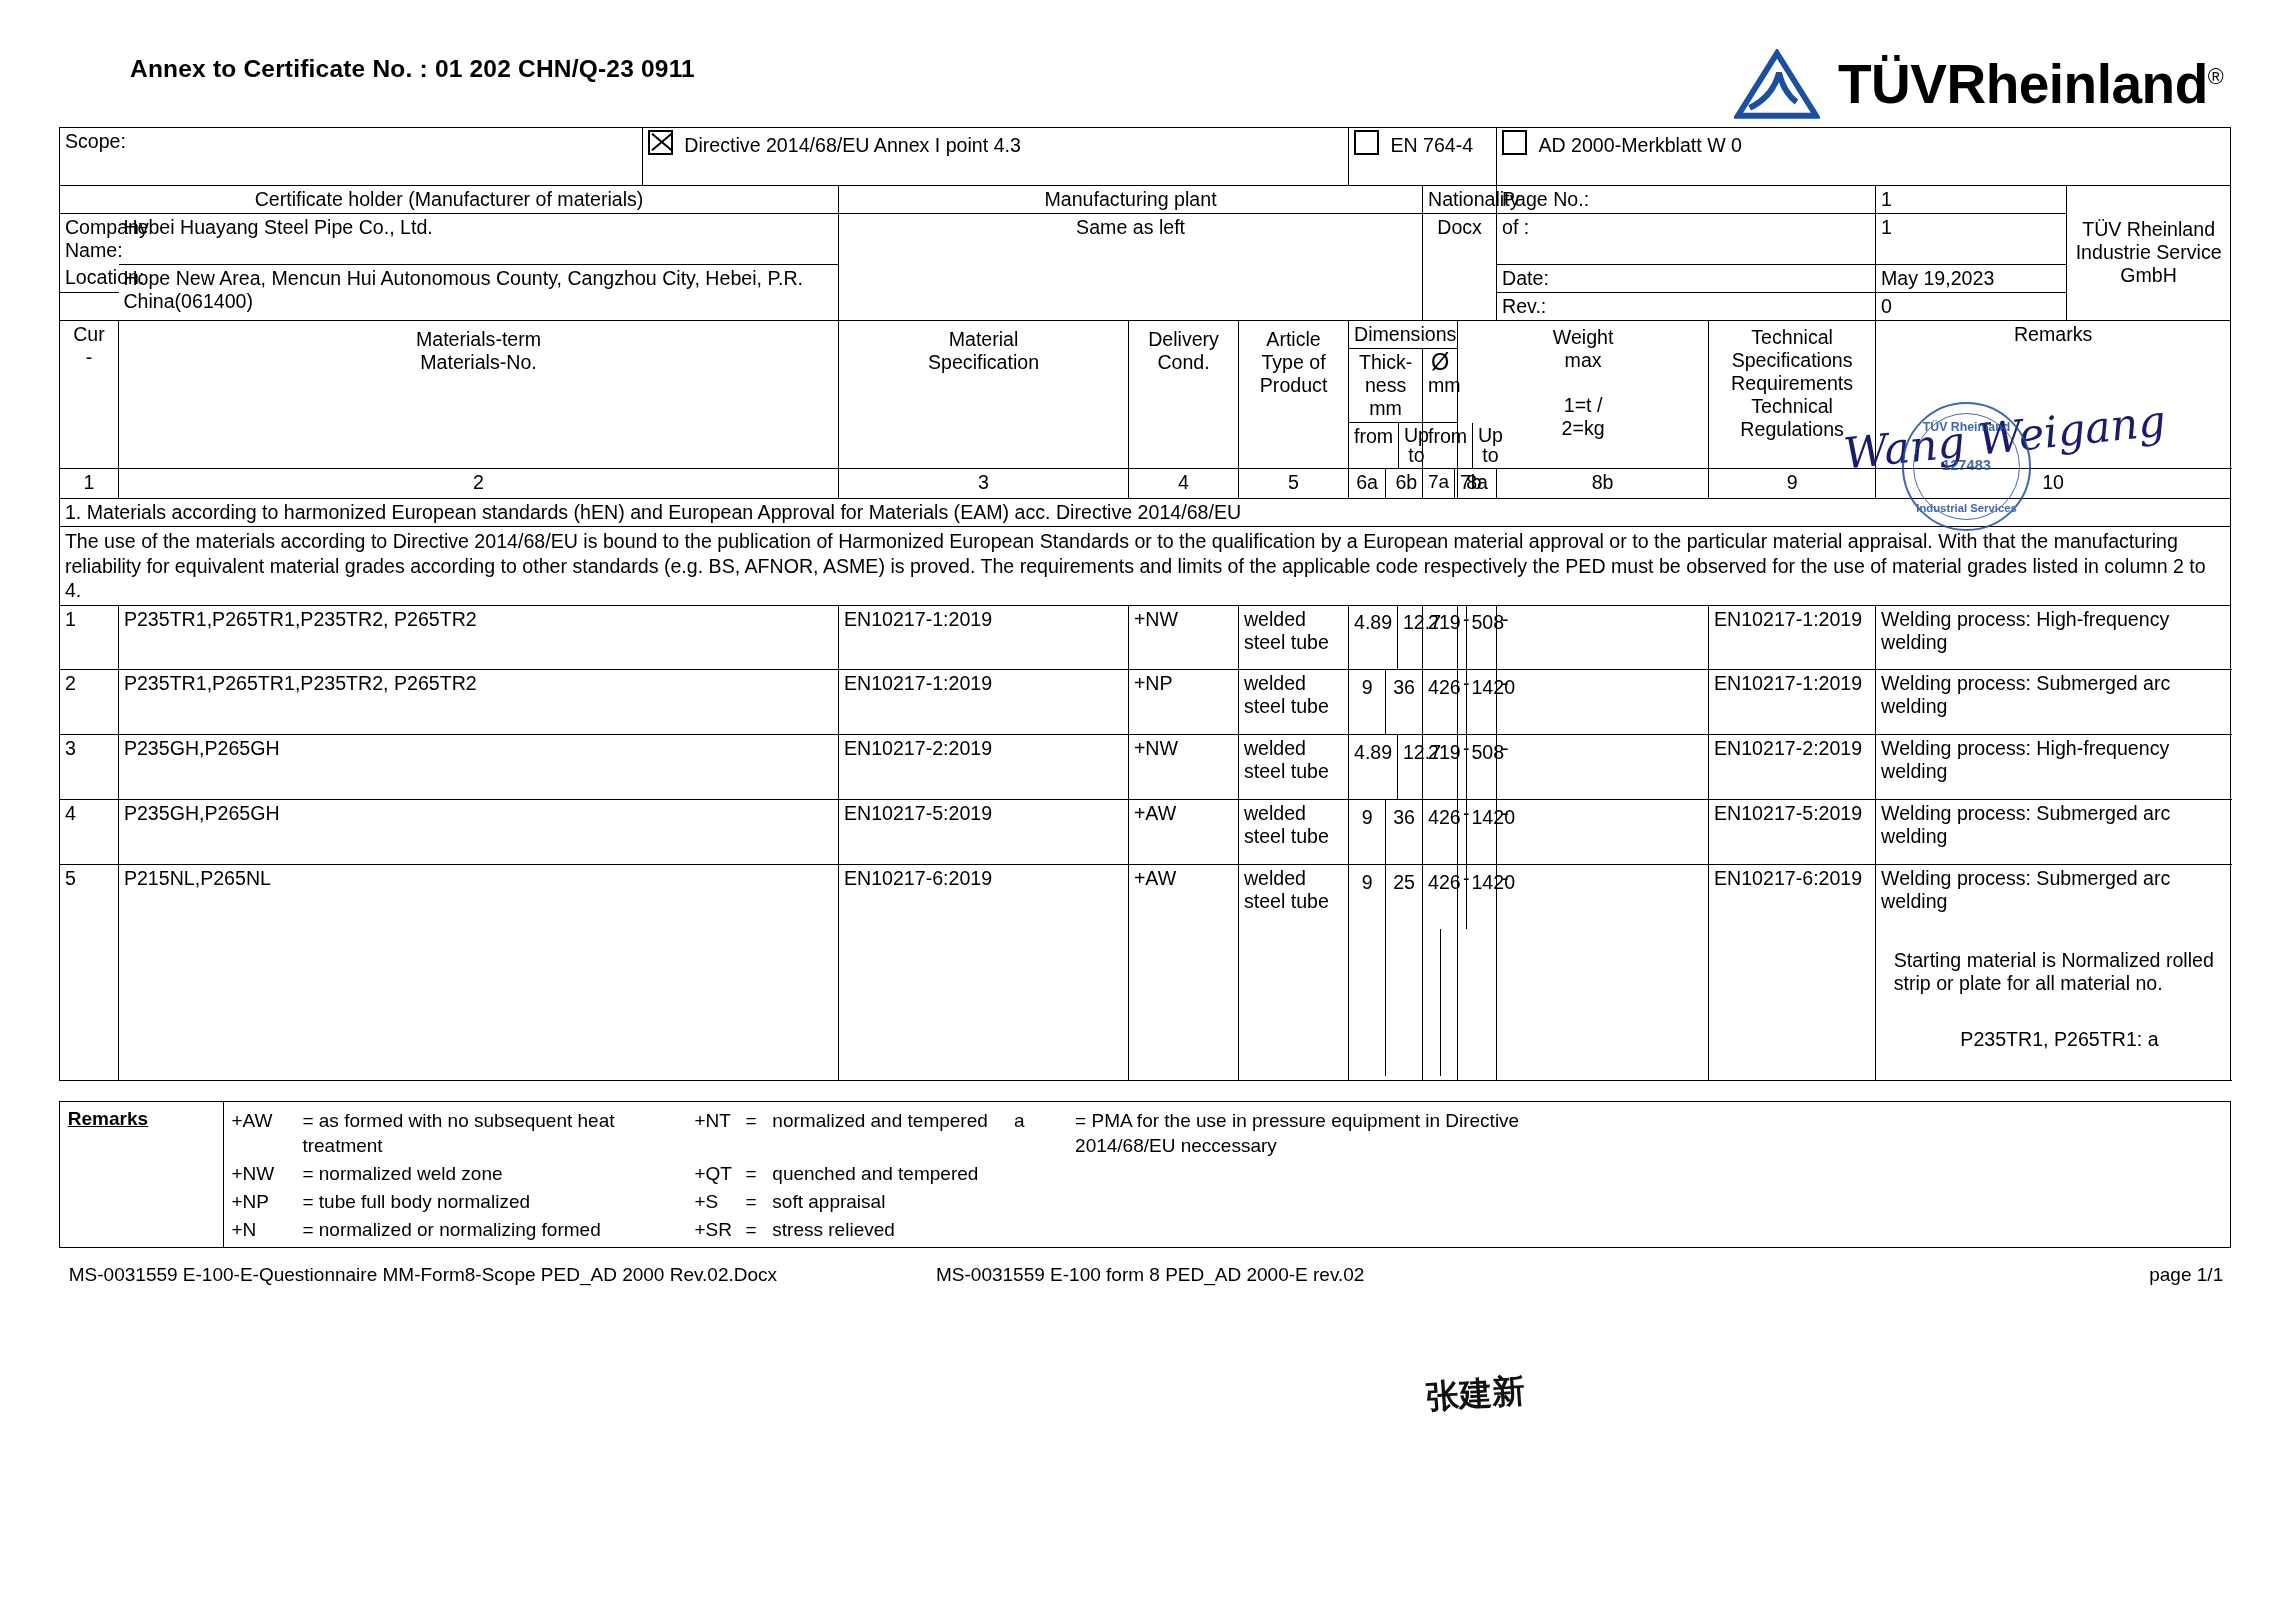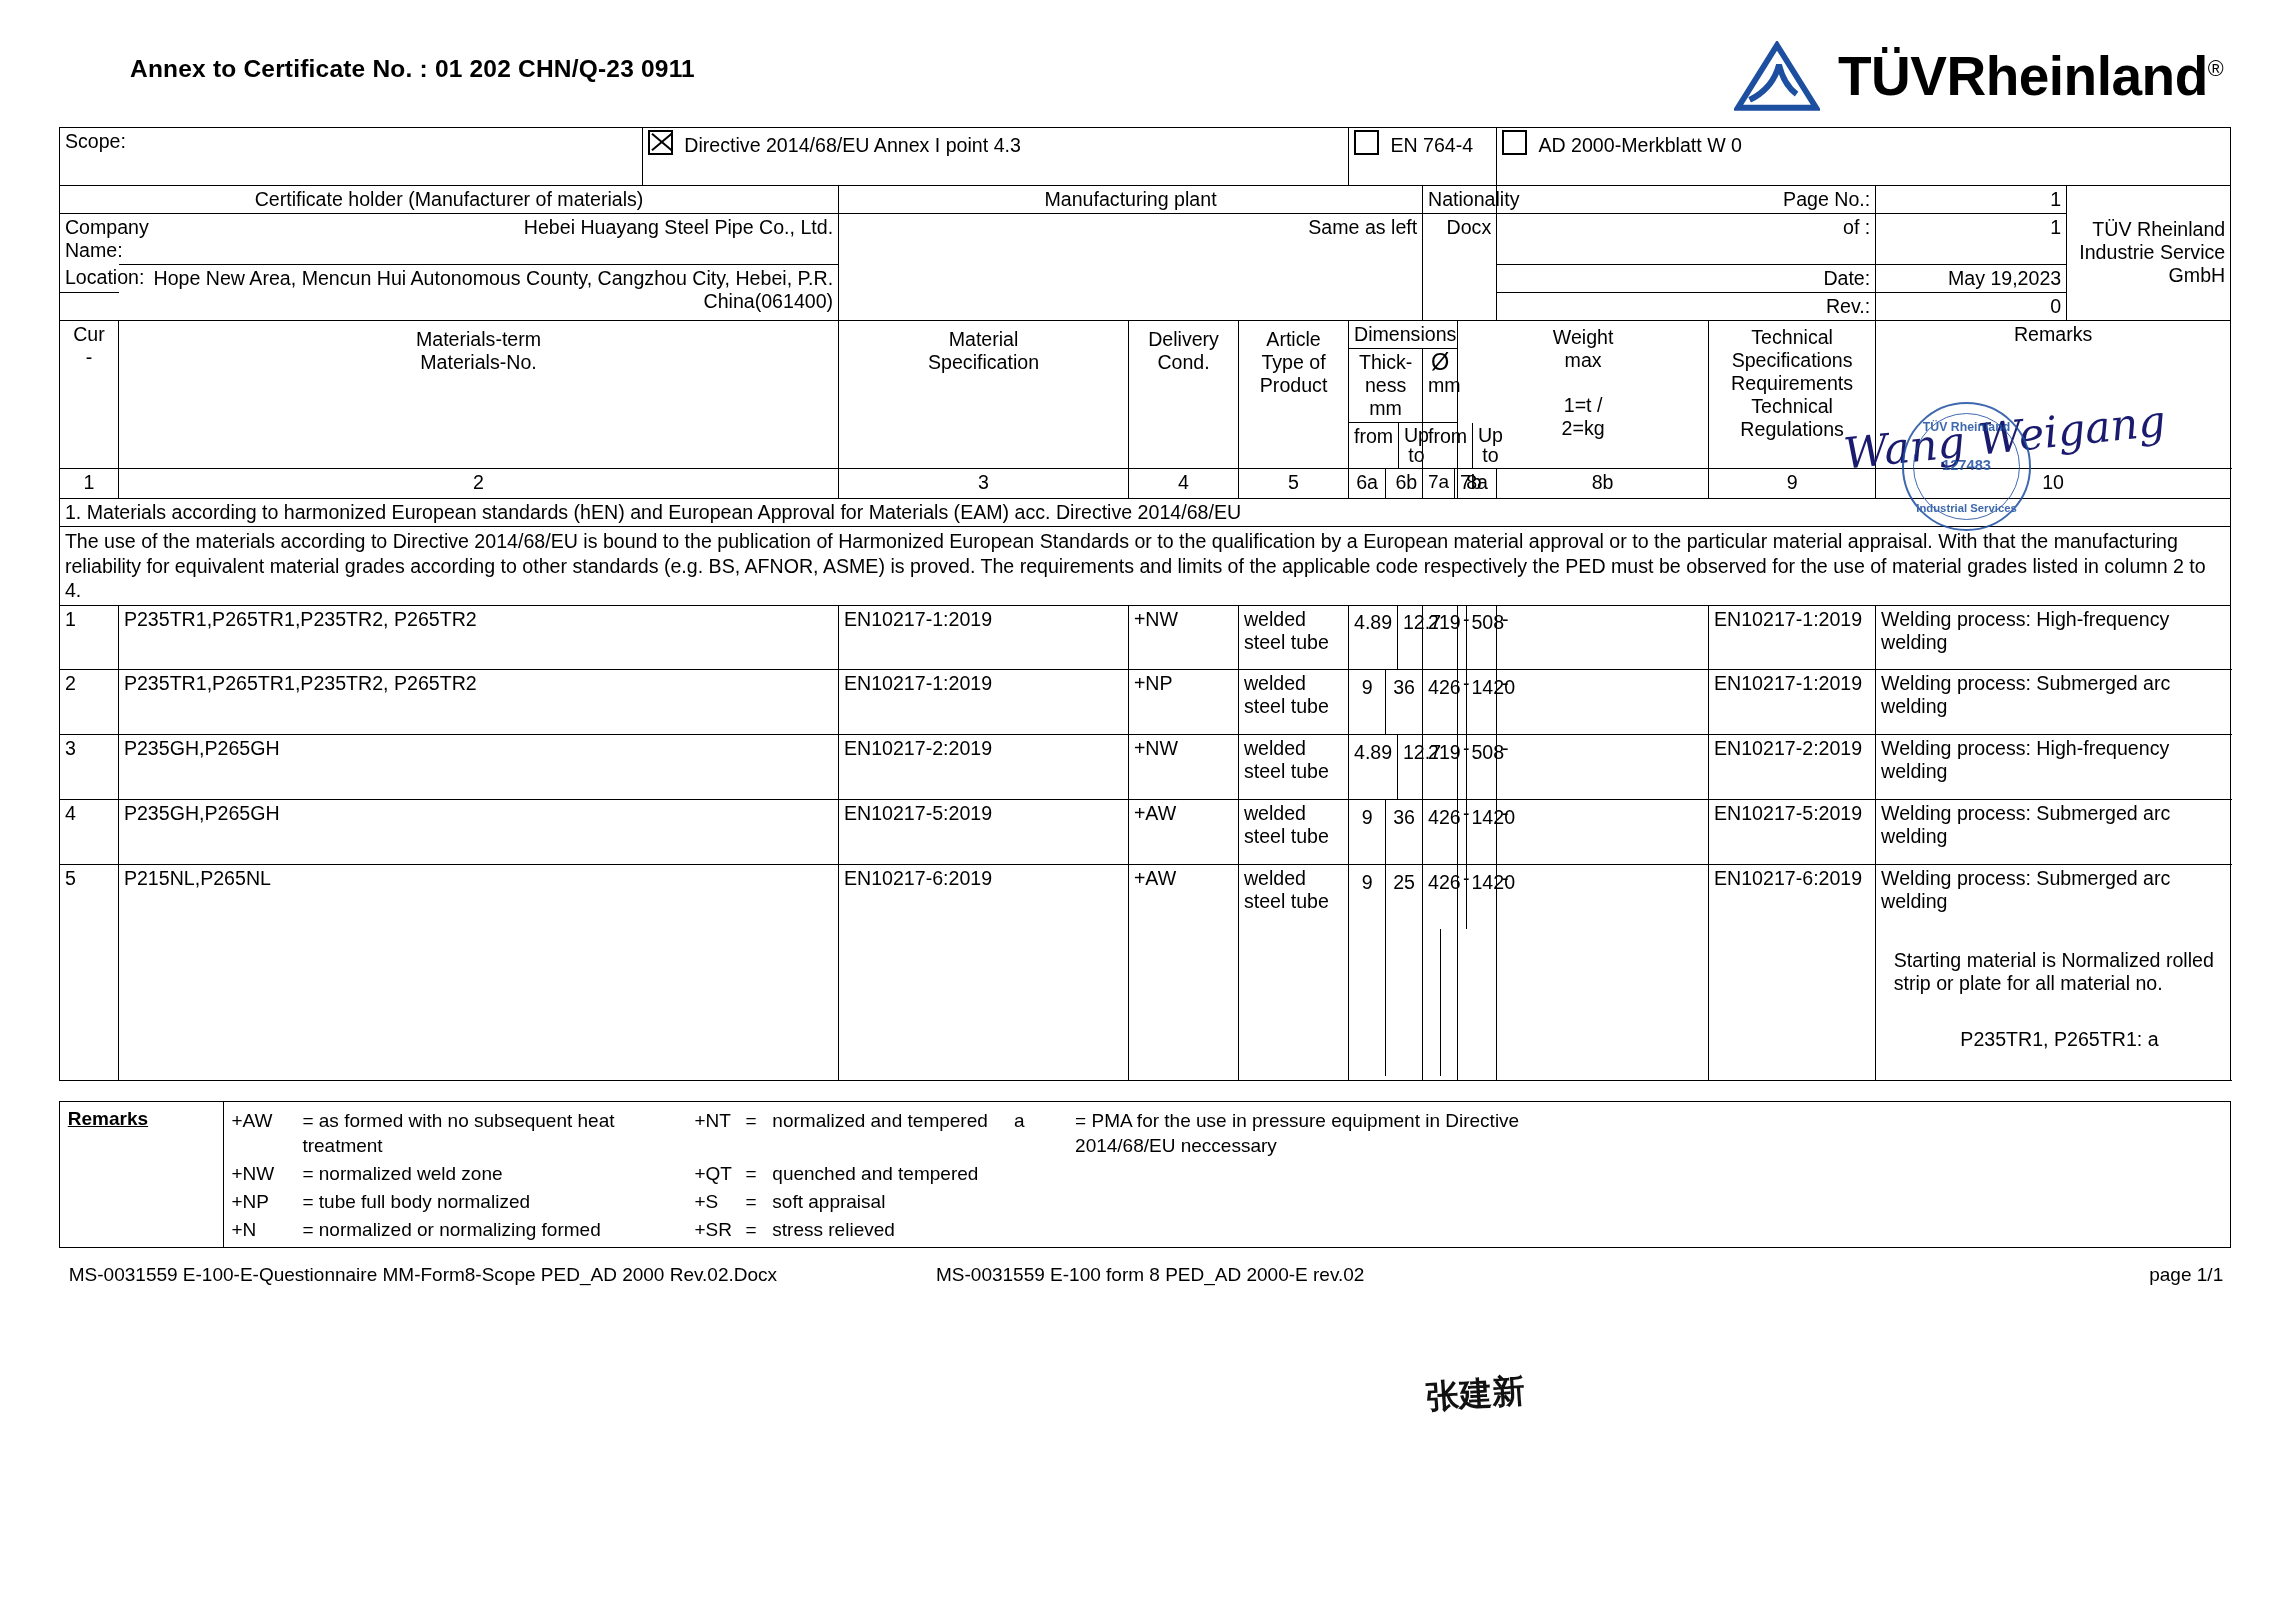--- a/index.html
+++ b/index.html
@@ -29,21 +29,21 @@
     position: absolute;
     left: 71px;
     top: 21.6px;
     font-size: 24.5px;
     font-weight: bold;
     letter-spacing: 0.2px;
   }
   .tuv-logo {
     position: absolute;
     right: 7.8px;
-    top: 8px;
+    top: 16px;
     display: flex;
     align-items: center;
     gap: 17.6px;
   }
   .tuv-mark {
     width: 86px;
     height: 71px;
   }
   .tuv-word {
     font-size: 55px;
@@ -91,21 +91,21 @@
     position: absolute;
     left: -1px;
     top: 8.8px;
     width: 25.5px;
     height: 2px;
     background: #000;
   }
   .chk.x::before { transform: rotate(40deg); }
   .chk.x::after { transform: rotate(-40deg); }
 
-  .lbl { font-size: 20.6px; text-align: right; }
+  .lbl { font-size: 20.6px; }
   .bld { font-weight: bold; }
 
   .hdr-cell { text-align: center; font-size: 20.6px; }
 
   .numrow td {
     text-align: center;
     font-size: 19.6px;
     height: 25.5px;
     padding: 1px 2px;
   }

